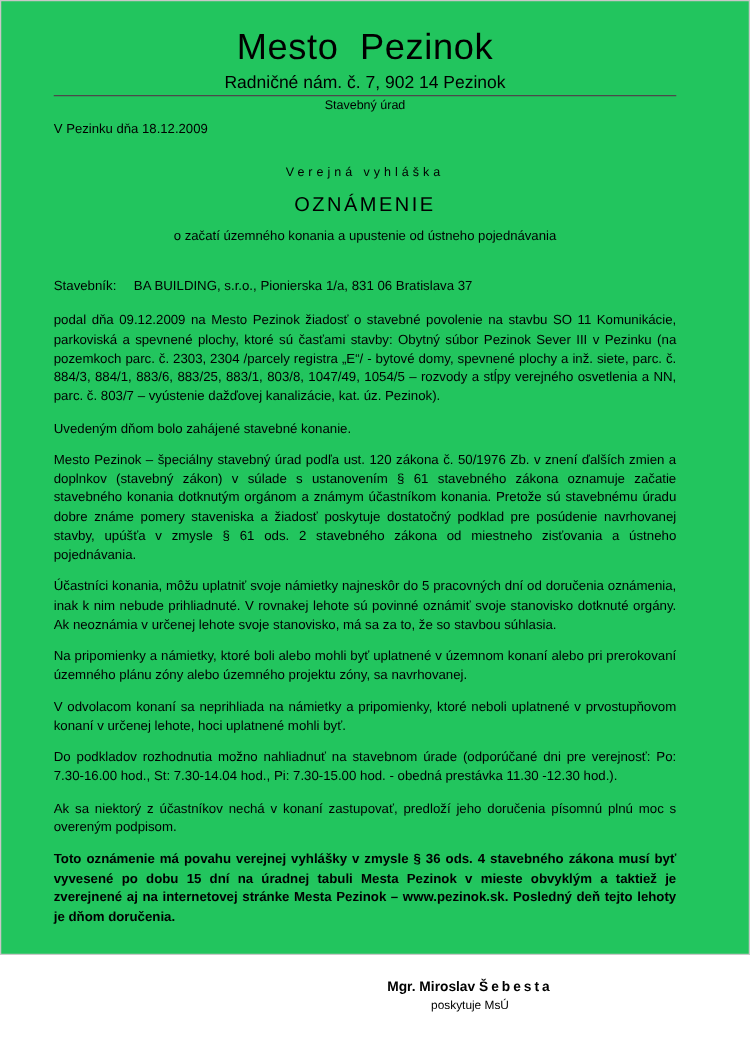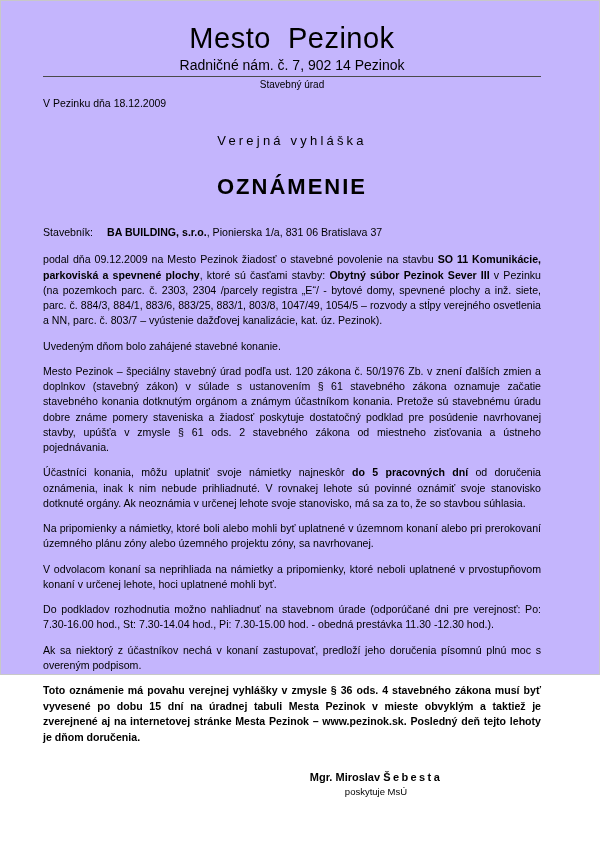--- a/index.html
+++ b/index.html
@@ -12,24 +12,24 @@
     width: 600px;
     height: 850px;
     overflow: hidden;
     font-family: "Liberation Sans", sans-serif;
     color: #000000;
     -webkit-font-smoothing: antialiased;
   }
   .page {
     position: relative;
     width: 600px;
-    height: 675px;
+    height: 764px;
     box-sizing: border-box;
     border: 1px solid #c8c8c8;
-    background: #c4b5fd;
+    background: #22c55e;
     padding: 5px;
   }
   .inner {
     position: absolute;
     left: 42px;
     top: 0;
     width: 498px;
   }
 
   
@@ -66,31 +66,31 @@
   .refblock {
     margin-top: 6px;
     font-size: 10.5px;
     line-height: 1.32;
   }
   .refblock div { white-space: pre; }
 
   
   .doc-kicker {
     text-align: center;
-    font-size: 13px;
+    font-size: 10px;
     letter-spacing: 3.2px;
     margin-top: 22px;
     font-weight: normal;
   }
   .doc-title {
     text-align: center;
-    font-size: 22px;
+    font-size: 16px;
     letter-spacing: 2px;
-    margin-top: 27px;
-    font-weight: bold;
+    margin-top: 12px;
+    font-weight: normal;
     line-height: 1.1;
   }
   .doc-subtitle {
     text-align: center;
     font-size: 10.5px;
     margin-top: 9px;
     line-height: 1.3;
   }
 
   
@@ -101,31 +101,31 @@
   }
   p.para {
     margin: 0 0 10px 0;
     text-align: justify;
   }
   .applicant-line {
     margin: 0 0 12px 0;
     white-space: nowrap;
   }
   .applicant-label { margin-right: 14px; }
-  b, .b { font-weight: bold; }
+  b, .b { font-weight: normal; }
   .notice-block {
     font-weight: bold;
     text-align: justify;
     margin: 0 0 10px 0;
     line-height: 1.46;
   }
 
   
   .sig-wrap {
-    margin-top: 26px;
+    margin-top: 42px;
     text-align: center;
     width: 330px;
     margin-left: 168px;
   }
   .sig-name {
     font-size: 11px;
     font-weight: bold;
     white-space: pre;
   }
   .sig-name .spaced { letter-spacing: 2.4px; }
@@ -146,20 +146,21 @@
       <hr class="rule">
       <div class="org-dept">Stavebný úrad</div>
     </div>
 
     <div class="refblock">
       <div>V Pezinku dňa 18.12.2009</div>
     </div>
 
     <div class="doc-kicker">Verejná vyhláška</div>
     <div class="doc-title">OZNÁMENIE</div>
+    <div class="doc-subtitle">o začatí územného konania a upustenie od ústneho pojednávania</div>
 
     <div class="body-area">
 
       <div class="applicant-line">
         <span class="applicant-label">Stavebník:</span><b>BA BUILDING, s.r.o.</b><span>, Pionierska 1/a, 831 06 Bratislava 37</span>
       </div>
 
       <p class="para"><span>podal dňa 09.12.2009 na Mesto Pezinok žiadosť o stavebné povolenie na stavbu </span><b>SO 11 Komunikácie, parkoviská a spevnené plochy</b><span>, ktoré sú časťami stavby: </span><b>Obytný súbor Pezinok Sever III</b><span> v Pezinku (na pozemkoch parc. č. 2303, 2304  /parcely registra „E“/ - bytové domy, spevnené plochy a inž. siete, parc. č. 884/3, 884/1, 883/6, 883/25, 883/1, 803/8, 1047/49, 1054/5 – rozvody a stĺpy verejného osvetlenia a NN, parc. č. 803/7 – vyústenie dažďovej kanalizácie, kat. úz. Pezinok).</span></p>
 
       <p class="para">Uvedeným dňom bolo zahájené stavebné konanie.</p>

